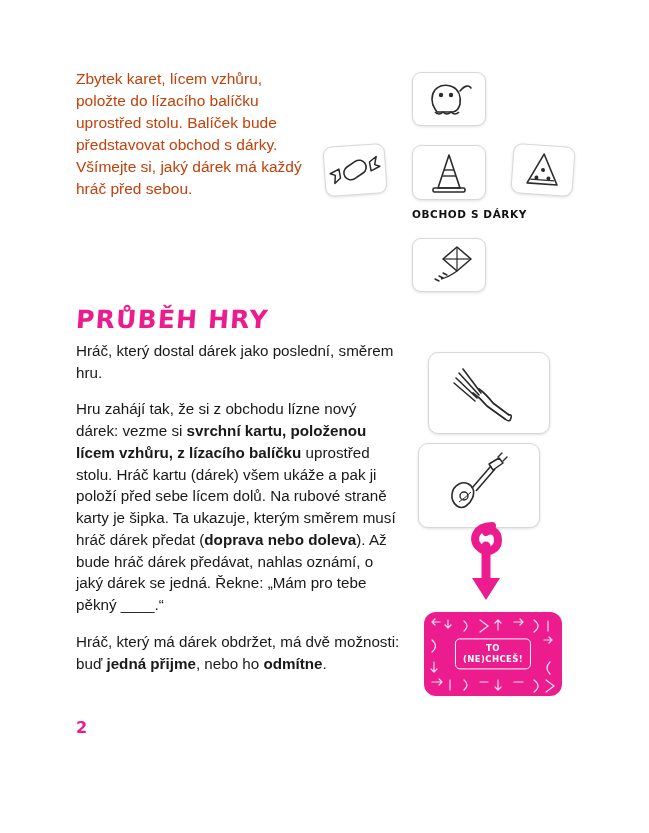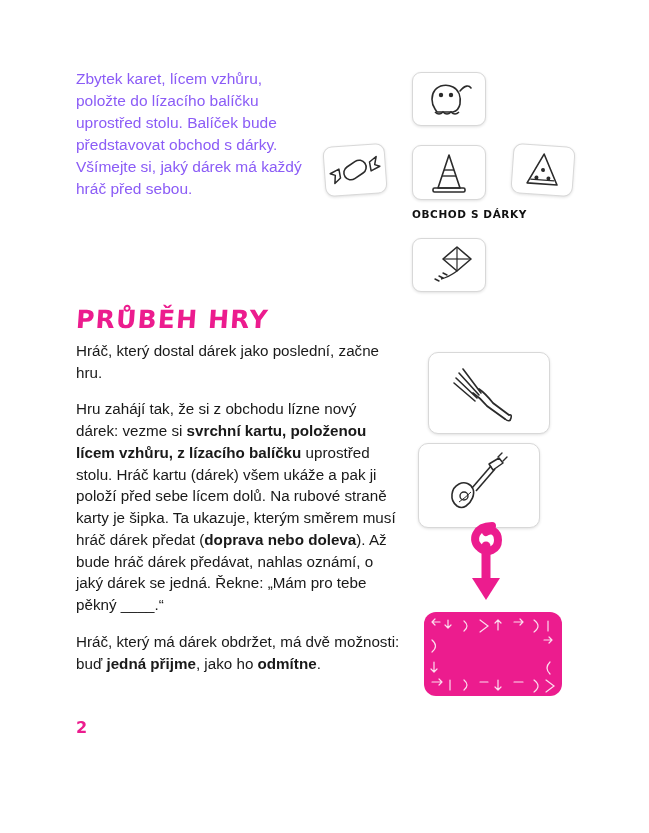--- a/index.html
+++ b/index.html
@@ -21,21 +21,21 @@
   }
 
   
   .top-text {
     position: absolute;
     left: 76px;
     top: 68px;
     width: 238px;
     font-size: 15.5px;
     line-height: 1.42;
-    color: #8b5cf6;
+    color: #c2410c;
   }
 
   
   .card {
     position: absolute;
     background: #ffffff;
     border: 1.5px solid #d8d8d8;
     border-radius: 9px;
     box-shadow: 0 1px 3px rgba(0,0,0,0.12);
     box-sizing: border-box;
@@ -192,23 +192,23 @@
       <path d="M44 32 q-8 6 -16 8" fill="none" stroke="#2b2b2b" stroke-width="1.4"></path>
       <path d="M34 36 l-4 -2 M30 39 l-4 -2 M26 42 l-4 -2" stroke="#2b2b2b" stroke-width="1.4" stroke-linecap="round"></path>
     </svg>
   </div>
 
   <div class="shop-label">OBCHOD S DÁRKY</div>
 
   <div class="heading">PRŮBĚH HRY</div>
 
   <div class="body-col">
-    <p>Hráč, který dostal dárek jako poslední, začne hru.</p>
+    <p>Hráč, který dostal dárek jako poslední, směrem hru.</p>
     <p><span>Hru zahájí tak, že si z obchodu lízne nový dárek: vezme si </span><b>svrchní kartu, položenou lícem vzhůru, z lízacího balíčku</b><span> uprostřed stolu. Hráč kartu (dárek) všem ukáže a pak ji položí před sebe lícem dolů. Na rubové straně karty je šipka. Ta ukazuje, kterým směrem musí hráč dárek předat (</span><b>doprava nebo doleva</b><span>). Až bude hráč dárek předávat, nahlas oznámí, o jaký dárek se jedná. Řekne: „Mám pro tebe pěkný ____.“</span></p>
-    <p><span>Hráč, který má dárek obdržet, má dvě možnosti: buď </span><b>jedná přijme</b><span>, jako ho </span><b>odmítne</b><span>.</span></p>
+    <p><span>Hráč, který má dárek obdržet, má dvě možnosti: buď </span><b>jedná přijme</b><span>, nebo ho </span><b>odmítne</b><span>.</span></p>
   </div>
 
   <div class="card" id="card-fork">
     <svg width="120" height="80" viewBox="0 0 120 80">
       <path d="M34 16 L52 40" stroke="#2b2b2b" stroke-width="1.6" fill="none" stroke-linecap="round"></path>
       <path d="M30 20 L50 42" stroke="#2b2b2b" stroke-width="1.6" fill="none" stroke-linecap="round"></path>
       <path d="M27 25 L48 45" stroke="#2b2b2b" stroke-width="1.6" fill="none" stroke-linecap="round"></path>
       <path d="M25 30 L46 48" stroke="#2b2b2b" stroke-width="1.6" fill="none" stroke-linecap="round"></path>
       <path d="M44 40 C50 44 54 48 58 53 L76 66" stroke="#2b2b2b" stroke-width="1.8" fill="none" stroke-linecap="round"></path>
       <path d="M50 36 C56 40 60 45 64 50 L80 62" stroke="#2b2b2b" stroke-width="1.8" fill="none" stroke-linecap="round"></path>
@@ -254,17 +254,19 @@
         <path d="M8 70 l10 0 M18 70 l-3 -3 M18 70 l-3 3"></path>
         <path d="M26 68 l0 10"></path>
         <path d="M40 68 q6 5 0 10"></path>
         <path d="M56 70 l8 0"></path>
         <path d="M74 68 l0 10 M74 78 l-3 -3 M74 78 l3 -3"></path>
         <path d="M90 70 l9 0"></path>
         <path d="M110 68 q8 6 0 12"></path>
         <path d="M122 68 l8 6 l-8 6"></path>
       </g>
     </svg>
+    <div class="inner-label">TO
+(NE)CHCEŠ!</div>
   </div>
 
   <div class="page-number">2</div>
 
 </div>
 
 </body></html>

